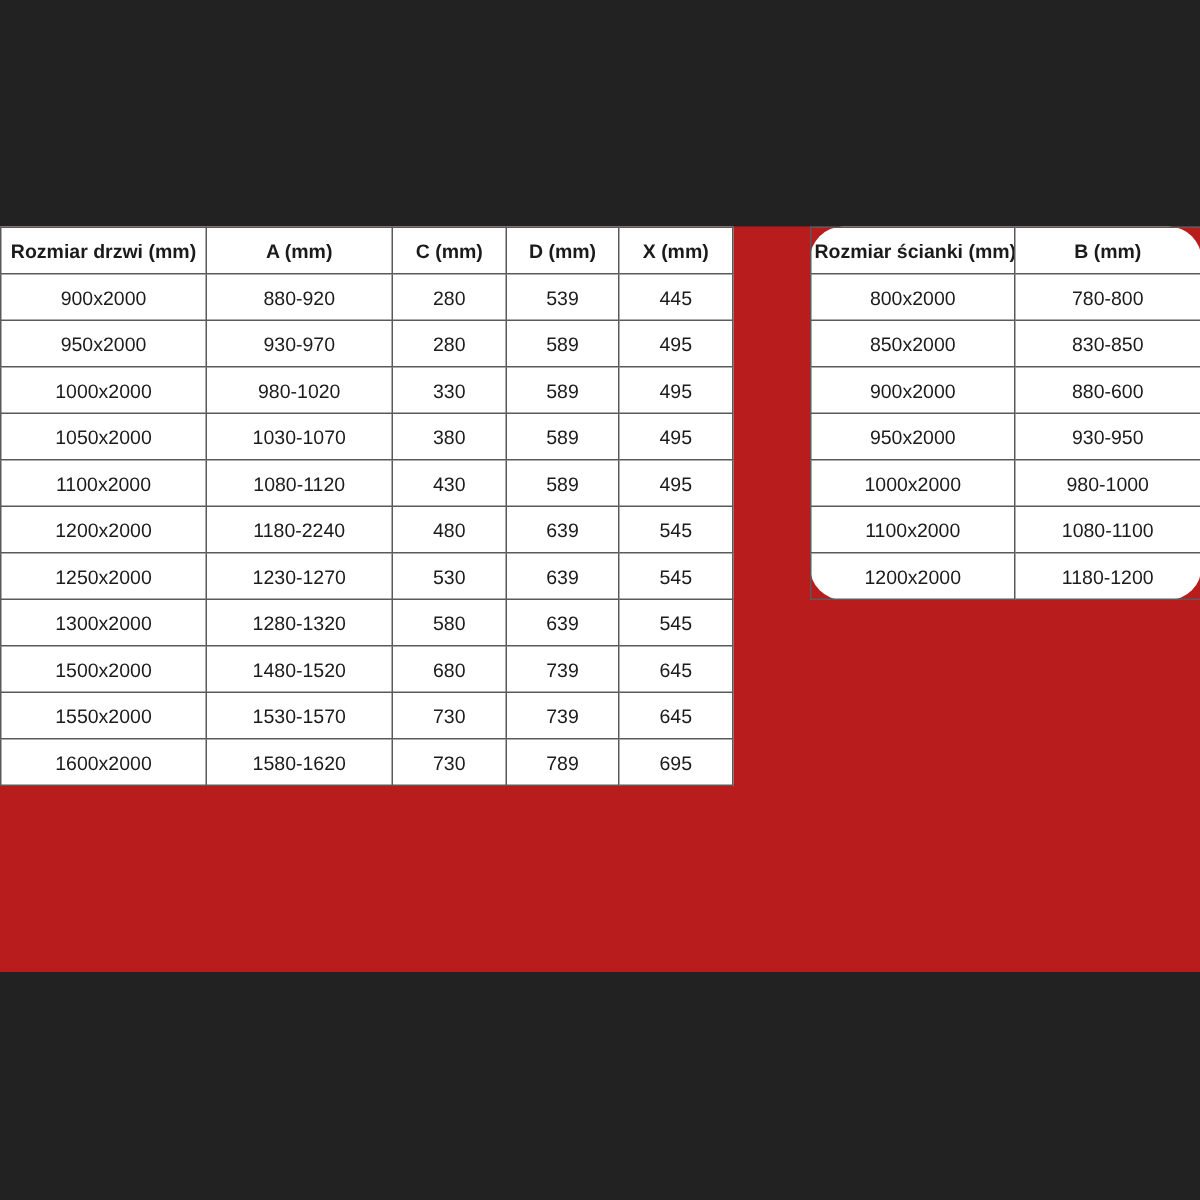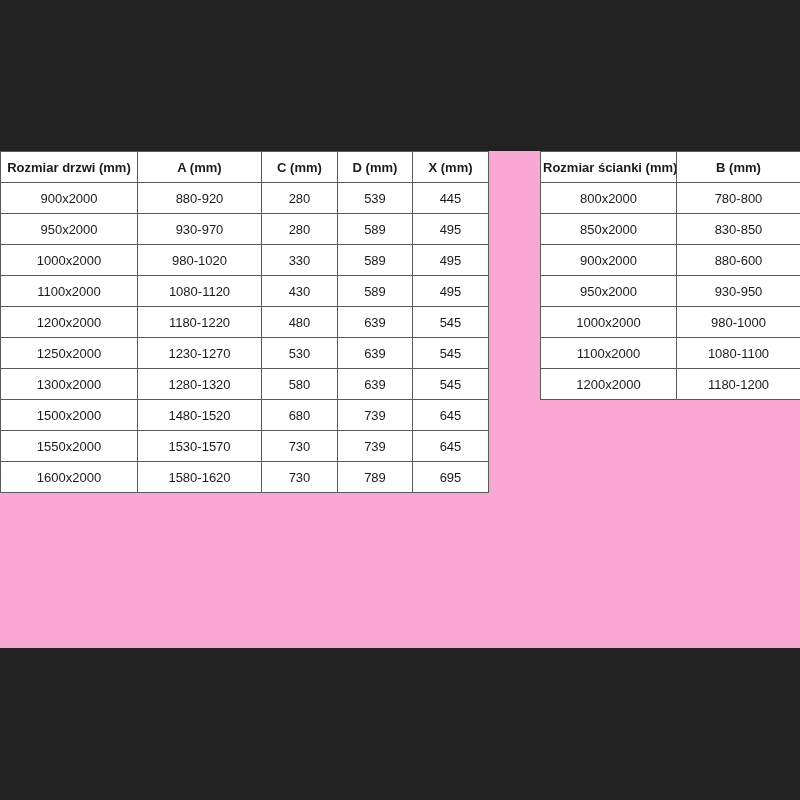--- a/index.html
+++ b/index.html
@@ -10,32 +10,32 @@
     background: #222222;
     overflow: hidden;
     font-family: "Liberation Sans", sans-serif;
   }
   .sheet {
     position: absolute;
     left: 0;
     top: 151px;
     width: 800px;
     height: 497px;
-    background: #f9a8d4;
+    background: #b91c1c;
   }
   table.tbl {
     border-collapse: collapse;
     table-layout: fixed;
     position: absolute;
     top: 0;
     background: #ffffff;
     color: #1b1b1b;
   }
   table.tbl-left  { left: 0; width: 488px; }
-  table.tbl-right { left: 540px; width: 260px; }
+  table.tbl-right { left: 540px; width: 260px; border-radius: 22px; }
   table.tbl th, table.tbl td {
     border: 1px solid #5a5a5a;
     height: 30px;
     padding: 0 2px;
     text-align: center;
     vertical-align: middle;
     font-size: 13px;
     line-height: 1;
     white-space: nowrap;
     overflow: hidden;
@@ -81,29 +81,36 @@
           <td>495</td>
         </tr>
         <tr>
           <td>1000x2000</td>
           <td>980-1020</td>
           <td>330</td>
           <td>589</td>
           <td>495</td>
         </tr>
         <tr>
+          <td>1050x2000</td>
+          <td>1030-1070</td>
+          <td>380</td>
+          <td>589</td>
+          <td>495</td>
+        </tr>
+        <tr>
           <td>1100x2000</td>
           <td>1080-1120</td>
           <td>430</td>
           <td>589</td>
           <td>495</td>
         </tr>
         <tr>
           <td>1200x2000</td>
-          <td>1180-1220</td>
+          <td>1180-2240</td>
           <td>480</td>
           <td>639</td>
           <td>545</td>
         </tr>
         <tr>
           <td>1250x2000</td>
           <td>1230-1270</td>
           <td>530</td>
           <td>639</td>
           <td>545</td>

